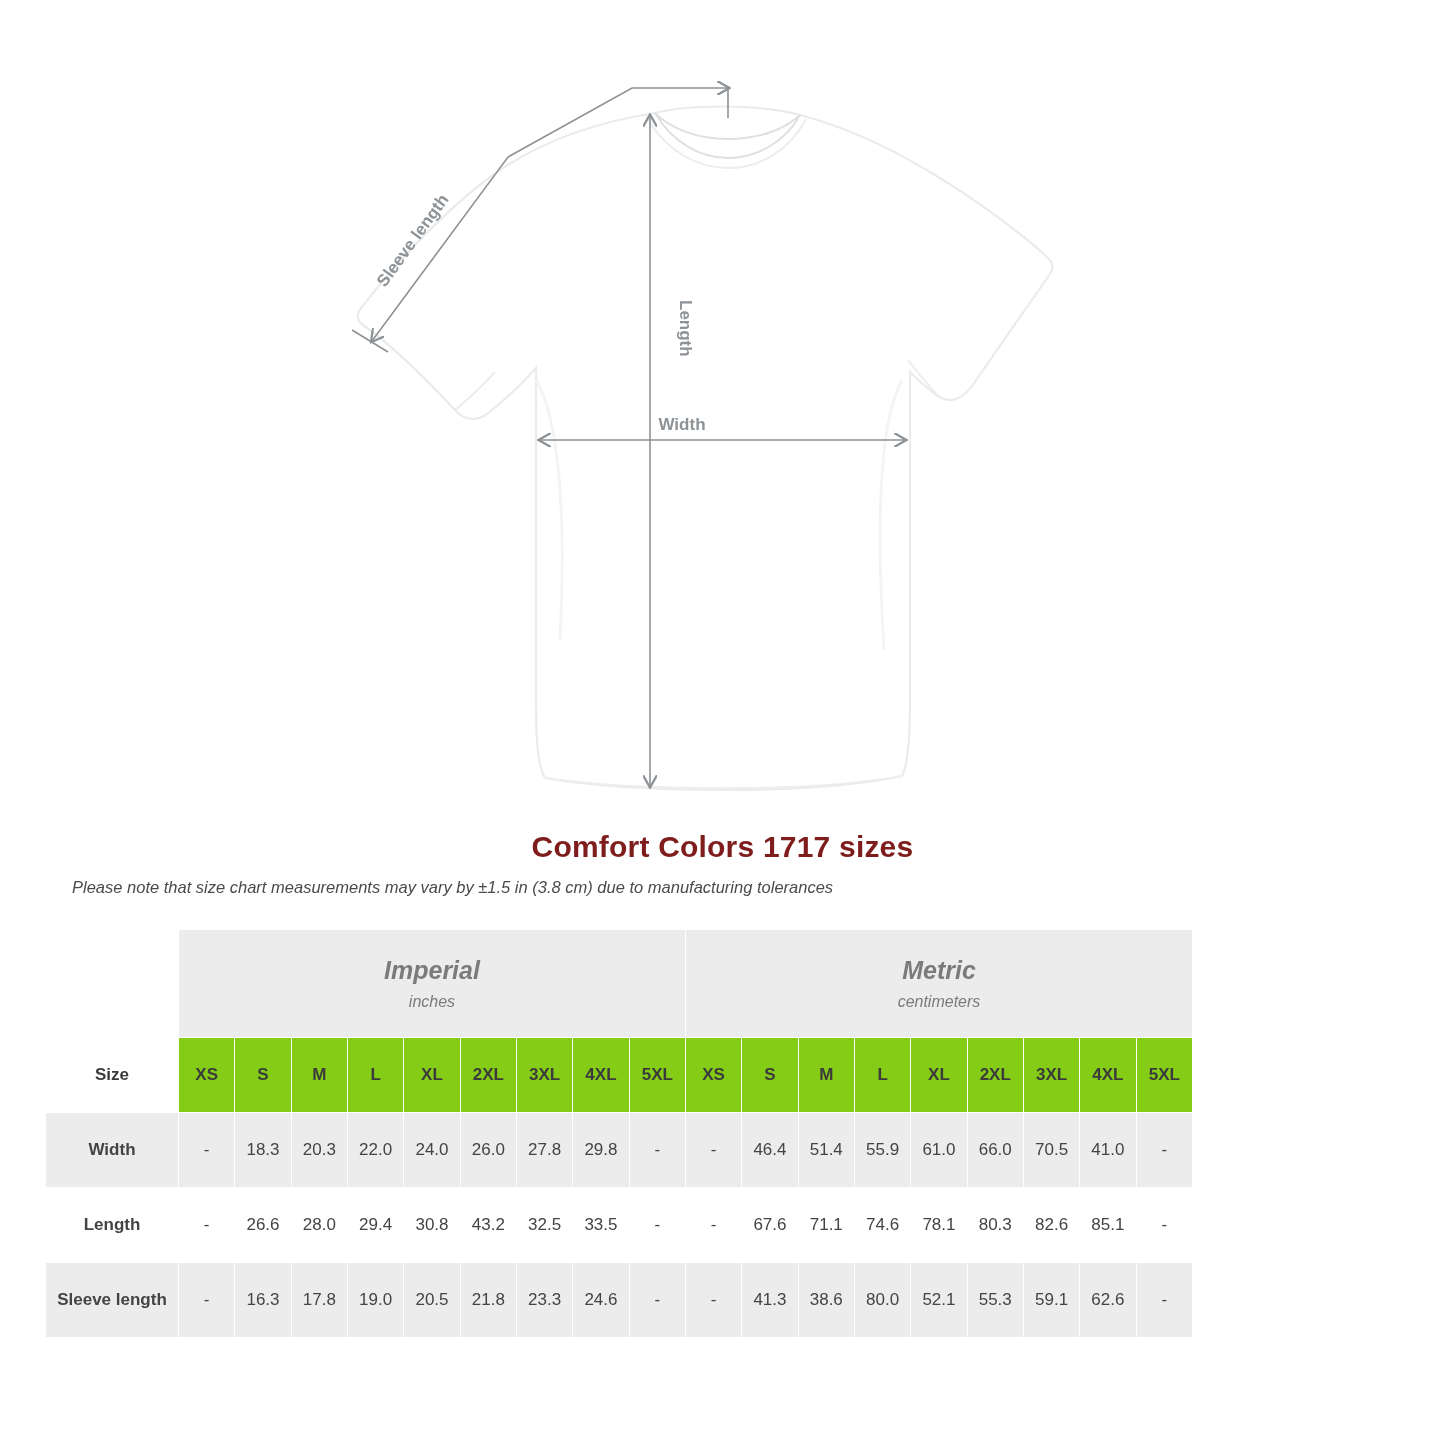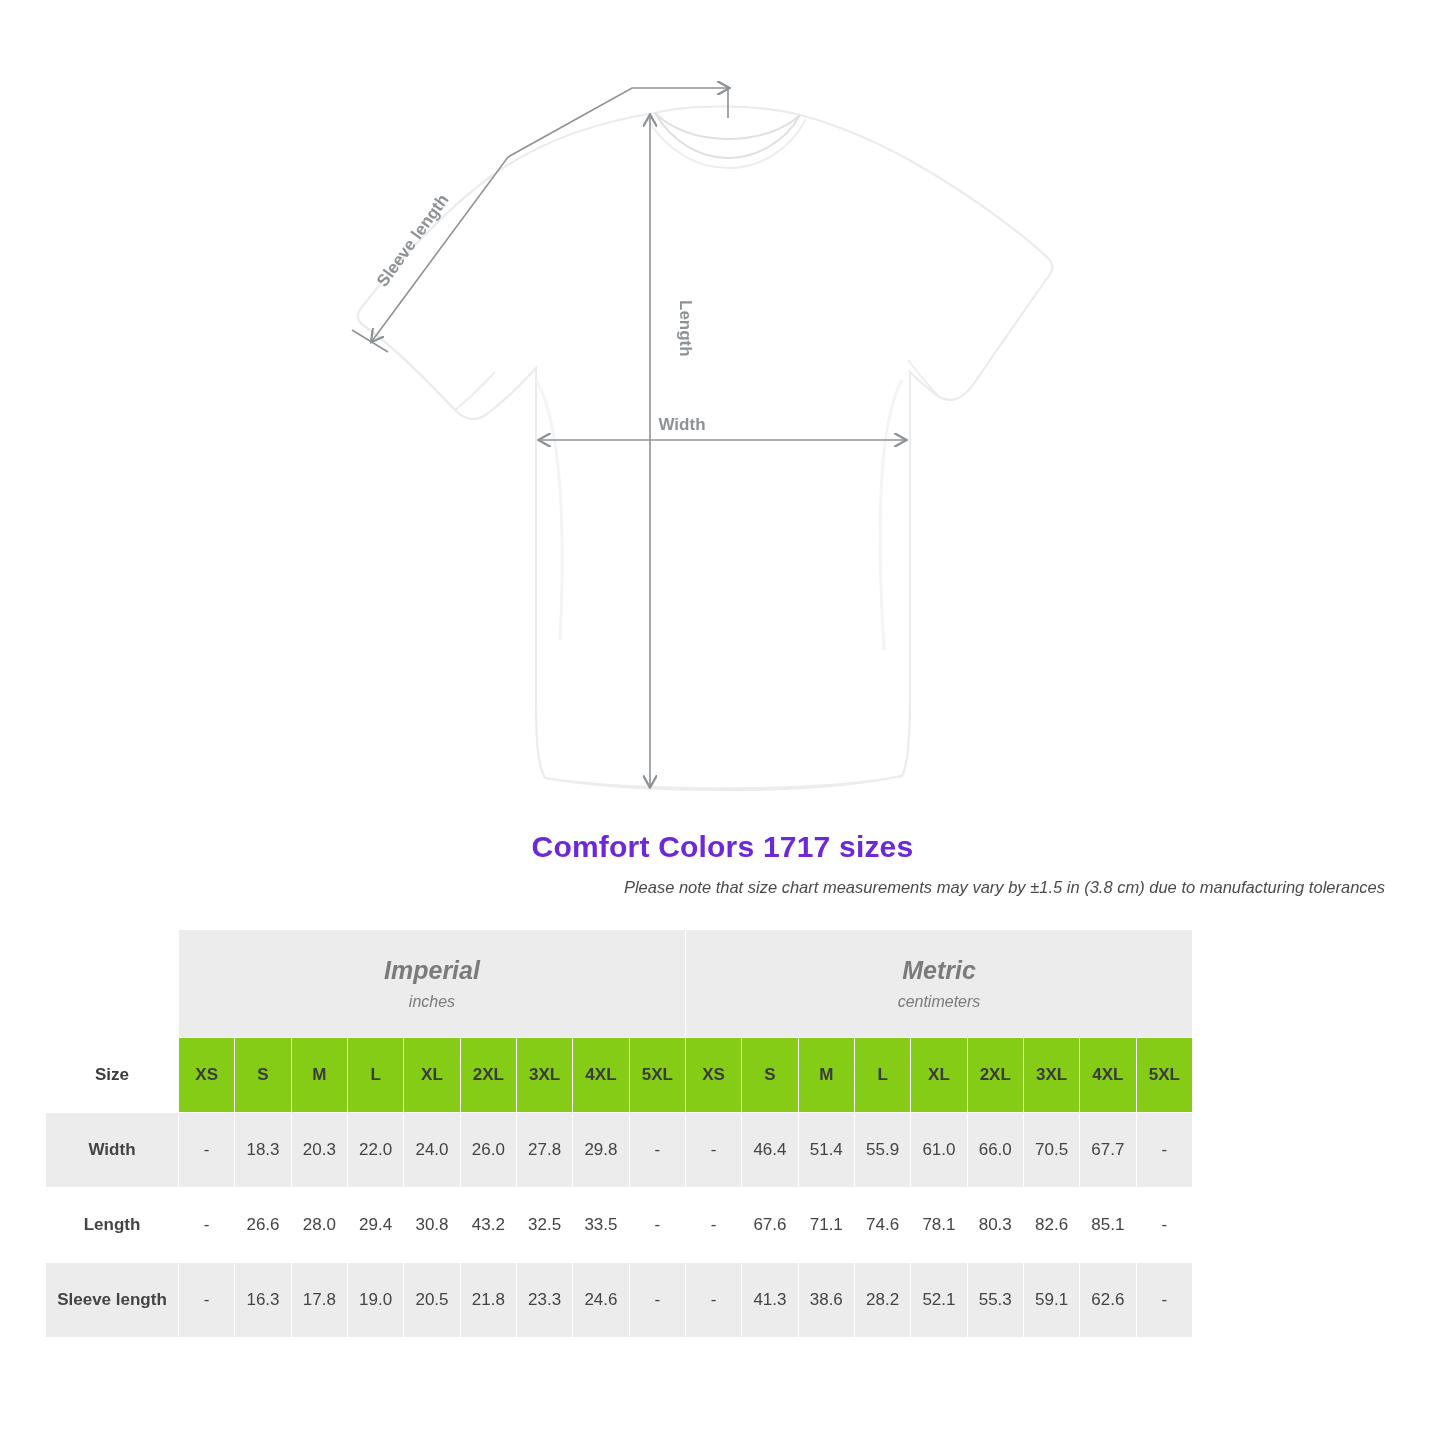--- a/index.html
+++ b/index.html
@@ -28,31 +28,31 @@
   }
   .illustration svg {
     display: block;
   }
 
   
   .chart-title {
     text-align: center;
     font-size: 30px;
     font-weight: bold;
-    color: #6d28d9;
+    color: #7f1d1d;
     margin: 0;
     padding: 0 63px;
     letter-spacing: 0.2px;
   }
   .chart-note {
-    text-align: right;
+    text-align: left;
     font-size: 16.5px;
     font-style: italic;
     color: #4a4a4a;
-    margin: 14px 0 0 0;
+    margin: 14px 0 0 12px;
     padding: 0 60px;
   }
 
   
   .table-wrap {
     margin-top: 32px;
     padding: 0 45px;
     box-sizing: border-box;
     width: 1238px;
   }
@@ -243,21 +243,21 @@
         <td>27.8</td>
         <td>29.8</td>
         <td>-</td>
         <td>-</td>
         <td>46.4</td>
         <td>51.4</td>
         <td>55.9</td>
         <td>61.0</td>
         <td>66.0</td>
         <td>70.5</td>
-        <td>67.7</td>
+        <td>41.0</td>
         <td>-</td>
       </tr>
 
       <tr class="data-row">
         <td class="rowlabel col-label">Length</td>
         <td>-</td>
         <td>26.6</td>
         <td>28.0</td>
         <td>29.4</td>
         <td>30.8</td>
@@ -283,21 +283,21 @@
         <td>17.8</td>
         <td>19.0</td>
         <td>20.5</td>
         <td>21.8</td>
         <td>23.3</td>
         <td>24.6</td>
         <td>-</td>
         <td>-</td>
         <td>41.3</td>
         <td>38.6</td>
-        <td>28.2</td>
+        <td>80.0</td>
         <td>52.1</td>
         <td>55.3</td>
         <td>59.1</td>
         <td>62.6</td>
         <td>-</td>
       </tr>
     </tbody>
       </table>
   </div>
 

